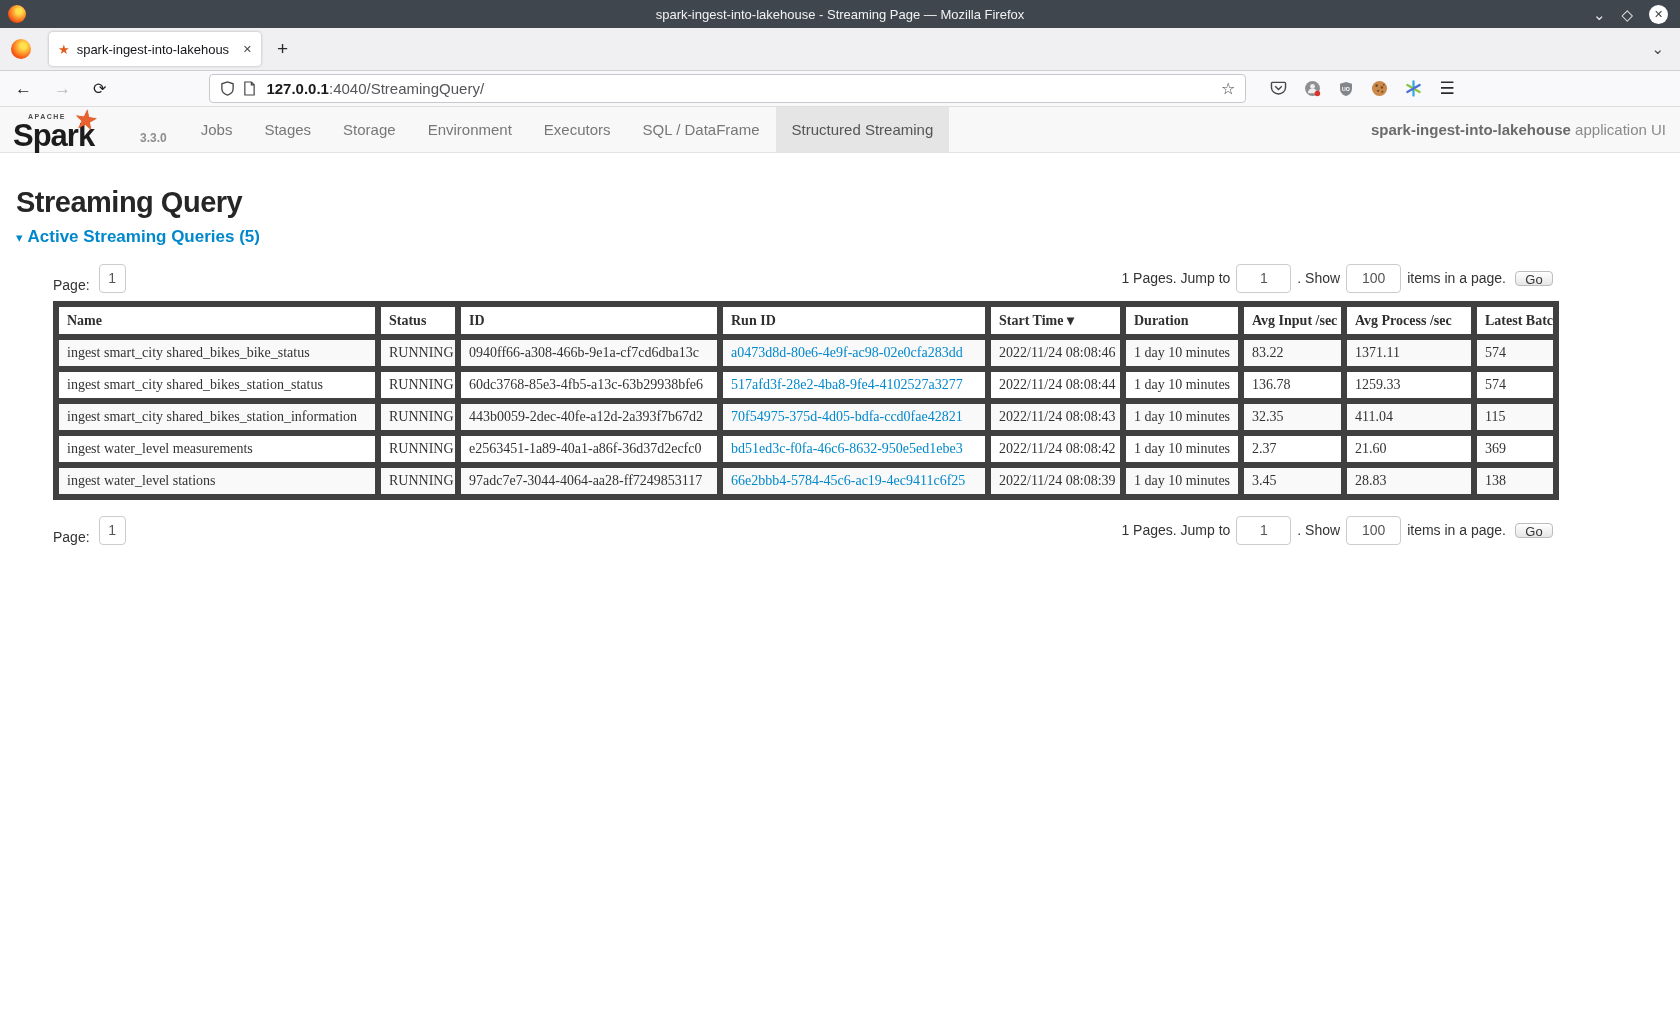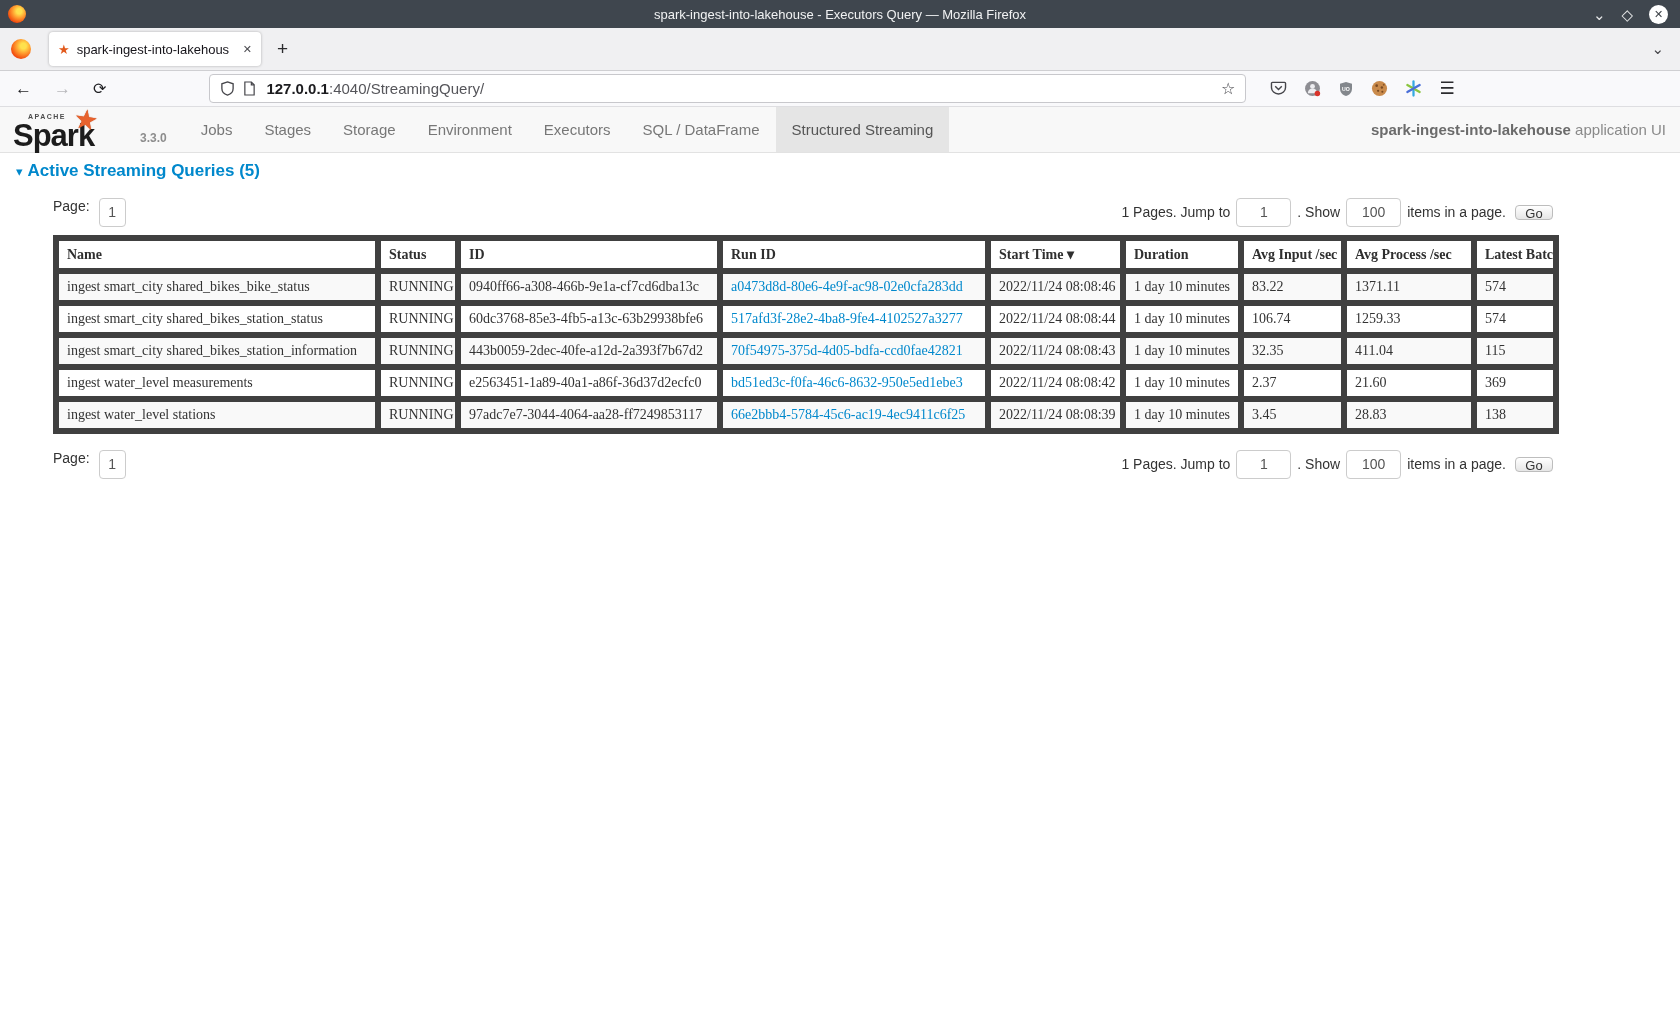--- a/index.html
+++ b/index.html
@@ -61,21 +61,21 @@
   
   .content { padding:0 16px; }
   .page-title { margin-top:33px; font-size:29px; font-weight:bold; color:#262626; letter-spacing:-0.5px; }
   .section-link { display:inline-block; margin-top:8px; font-size:17px; font-weight:bold;
     color:#0088cc; text-decoration:none; cursor:pointer; }
   .section-link .arrow { font-size:13px; margin-right:5px; }
 
   .table-area { width:1500px; margin-left:37px; margin-top:14px; }
   .pag-row { display:flex; align-items:center; height:34px; margin:4px 0 6px; font-size:14px; color:#333; }
   .pag-row.bottom { margin-top:13px; }
-  .pag-left { display:flex; align-items:flex-start; }
+  .pag-left { display:flex; align-items:flex-end; }
   .pag-right { margin-left:auto; display:flex; align-items:center; }
   .pag-input { height:29px; border:1px solid #ccc; border-radius:4px; font-size:14px; color:#555;
     text-align:center; font-family:inherit; }
   .in-page { width:27px; margin-left:9px; }
   .in-jump { width:55px; margin:0 6px; }
   .in-show { width:55px; margin:0 6px; }
   .go-btn { height:15px; width:38px; margin-left:9px; border:1px solid #bdbdbd; border-radius:4px;
     background:linear-gradient(#ffffff,#e6e6e6); font-size:13px; color:#333; font-family:inherit; }
 
   table.queries { width:100%; border-collapse:collapse; font-size:14px; color:#333; table-layout:fixed; }
@@ -85,21 +85,21 @@
   .queries tbody tr:nth-child(odd) { background:#f9f9f9; }
   .runid-link { color:#0088cc; text-decoration:none; cursor:pointer; }
 
   .icon-svg { display:block; }
 </style>
 </head>
 <body>
 
 <div class="titlebar">
   <div class="ff-logo"></div>
-  <div class="win-title">spark-ingest-into-lakehouse - Executors Query — Mozilla Firefox</div>
+  <div class="win-title">spark-ingest-into-lakehouse - Streaming Page — Mozilla Firefox</div>
   <div class="win-controls">
     <span class="win-btn">⌄</span>
     <span class="win-btn">◇</span>
     <span class="win-close">✕</span>
   </div>
 </div>
 
 <div class="tabstrip">
   <div class="ff-logo-sm"></div>
   <div class="tab">
@@ -175,20 +175,21 @@
     <span class="nav-item">Storage</span>
     <span class="nav-item">Environment</span>
     <span class="nav-item">Executors</span>
     <span class="nav-item">SQL / DataFrame</span>
     <span class="nav-item active">Structured Streaming</span>
   </div>
   <span class="app-id"><b>spark-ingest-into-lakehouse</b><span> application UI</span></span>
 </div>
 
 <div class="content">
+  <div class="page-title">Streaming Query</div>
 
   <a class="section-link"><span class="arrow">▾</span><span>Active Streaming Queries (5)</span></a>
 
   <div class="table-area">
 
     <div class="pag-row">
       <div class="pag-left">
         <span>Page:</span>
         <input class="pag-input in-page" value="1" style="">
       </div>
@@ -239,21 +240,21 @@
           <td>1371.11</td>
           <td>574</td>
         </tr>
         <tr>
           <td>ingest smart_city shared_bikes_station_status</td>
           <td>RUNNING</td>
           <td>60dc3768-85e3-4fb5-a13c-63b29938bfe6</td>
           <td><a class="runid-link">517afd3f-28e2-4ba8-9fe4-4102527a3277</a></td>
           <td>2022/11/24 08:08:44</td>
           <td>1 day 10 minutes</td>
-          <td>106.74</td>
+          <td>136.78</td>
           <td>1259.33</td>
           <td>574</td>
         </tr>
         <tr>
           <td>ingest smart_city shared_bikes_station_information</td>
           <td>RUNNING</td>
           <td>443b0059-2dec-40fe-a12d-2a393f7b67d2</td>
           <td><a class="runid-link">70f54975-375d-4d05-bdfa-ccd0fae42821</a></td>
           <td>2022/11/24 08:08:43</td>
           <td>1 day 10 minutes</td>

